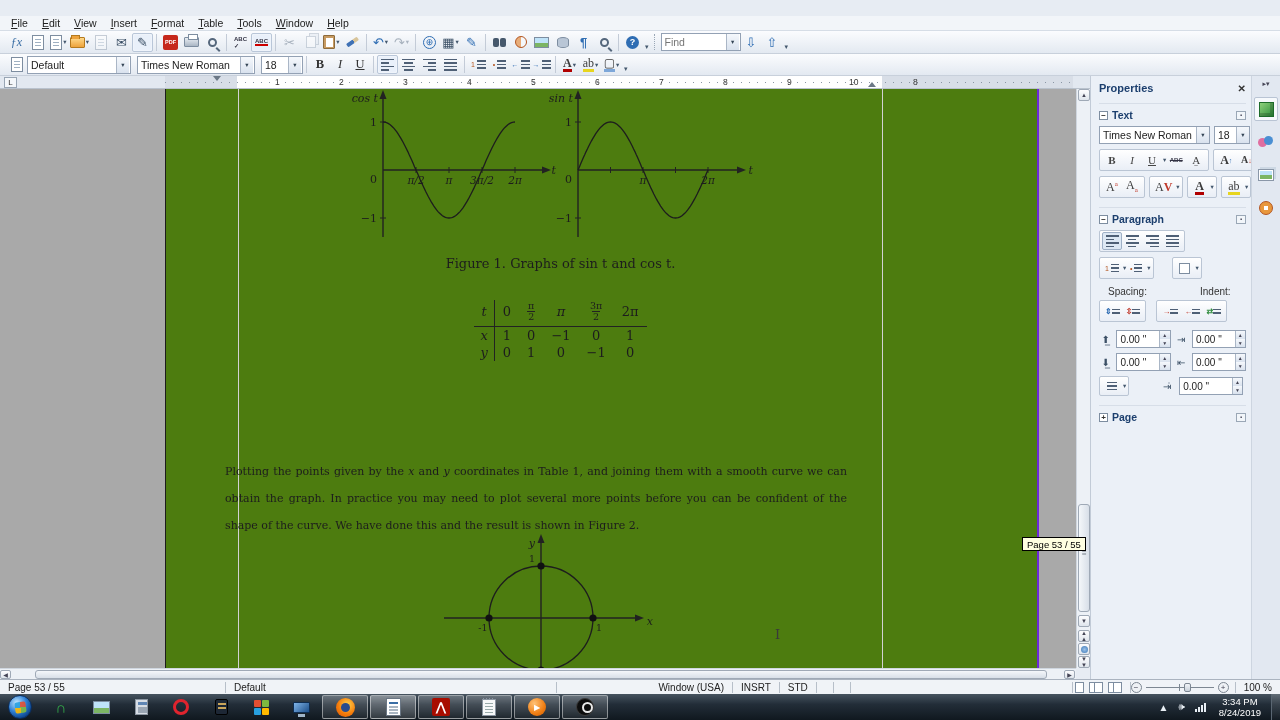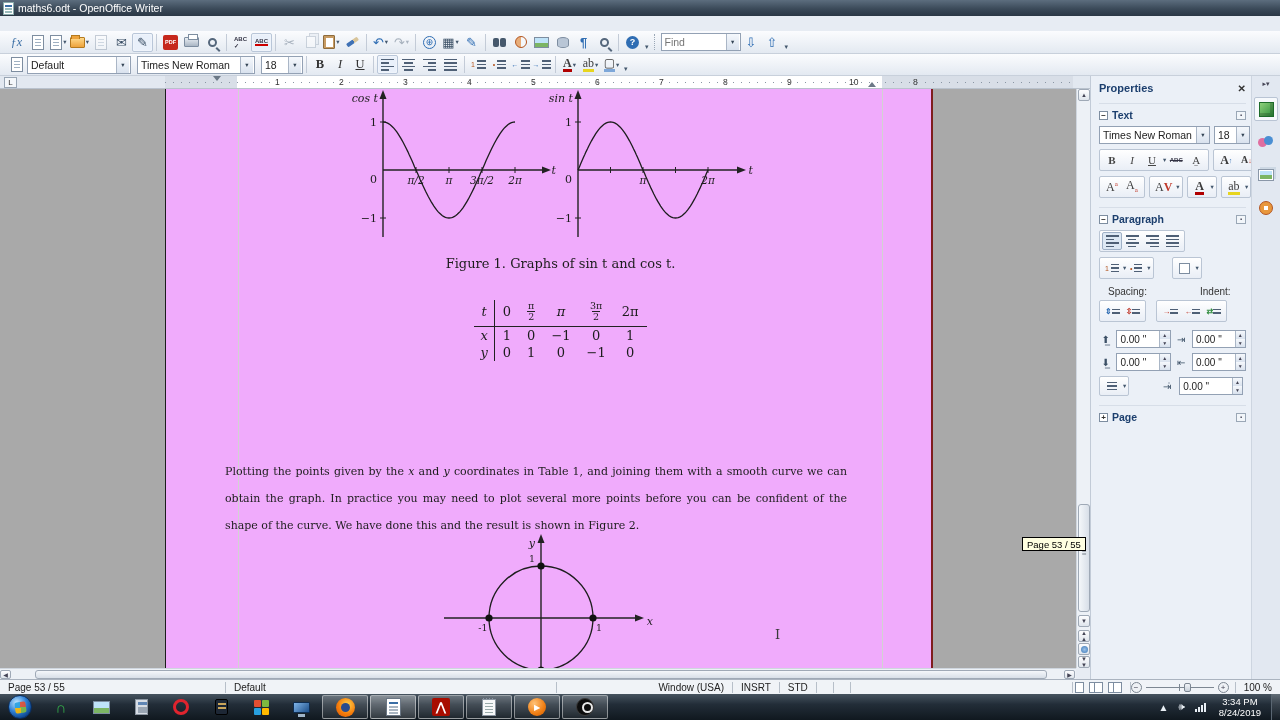--- a/index.html
+++ b/index.html
@@ -64,21 +64,21 @@
 
 #rulerrow{position:absolute;left:0;top:76px;width:1090px;height:13px;background:#e2e8f0;border-bottom:1px solid #b9c2cd}
 .tabcorner{position:absolute;left:4px;top:1px;width:13px;height:11px;background:#f4f7fa;border:1px solid #98a5b4;font-size:8px;color:#333;display:flex;align-items:center;justify-content:center}
 #ruler{position:absolute;left:165px;top:0;width:908px;height:12px;background:#d8dee7}
 #ruler .rw{position:absolute;left:72px;top:0;width:645px;height:12px;background:#fff}
 #ruler .ticks{position:absolute;left:0;top:6px;width:100%;height:1px;background-image:repeating-linear-gradient(to right,#8a96a4 0 1px,transparent 1px 8px)}
 #ruler .num{position:absolute;top:1px;font-size:8.5px;color:#333;background:transparent}
 .marker{position:absolute;width:0;height:0;border-left:4px solid transparent;border-right:4px solid transparent}
 
 #doc{position:absolute;left:0;top:89px;width:1076px;height:579px;background:#a9a9a9;overflow:hidden}
-#page{position:absolute;left:165px;top:0;width:768px;height:579px;background:#f0abfc;border-left:1.5px solid #1c1c1c;border-right:2px solid #7f1d1d;overflow:hidden}
+#page{position:absolute;left:165px;top:0;width:874px;height:579px;background:#4d7c0f;border-left:1.5px solid #1c1c1c;border-right:2px solid #6d28d9;overflow:hidden}
 .tbound{position:absolute;top:0;bottom:0;width:1px;background:#d2d2d2}
 .serif{font-family:"DejaVu Serif","Liberation Serif",serif;color:#1d1d1d}
 .cap{position:absolute;left:72px;width:645px;text-align:center;font-size:13px}
 .mi{font-style:italic}
 #para{position:absolute;left:59px;top:369px;width:622px;font-size:11px;line-height:27px;text-align:justify}
 svg text{font-family:"DejaVu Serif",serif;fill:#1d1d1d}
 
 #t1wrap{position:absolute;left:72px;top:211px;width:645px;display:flex;justify-content:center}
 .t1{border-collapse:collapse;font-family:"DejaVu Serif",serif;font-size:13px;color:#1d1d1d}
 .t1 td{text-align:center;padding:1px 8px}
@@ -170,25 +170,32 @@
 .clock{text-align:center;font-size:9.5px;line-height:1.2;margin:0 10px 0 8px}
 .showdesk{width:9px;height:26px;border-left:1px solid #5a6672;background:linear-gradient(rgba(255,255,255,.15),rgba(255,255,255,.02))}
 .sigbars{display:flex;align-items:flex-end;gap:1px;height:10px;margin:0 5px}
 .sigbars i{width:2px;background:#e8eef4}
 </style>
 </head>
 <body>
 
 <div id="app">
 
-  <div id="titlebar">
-    <span class="appico"></span>
-    <span>maths6.odt - OpenOffice Writer</span>
+
+  <div id="menubar">
+    <span>File</span>
+    <span>Edit</span>
+    <span>View</span>
+    <span>Insert</span>
+    <span>Format</span>
+    <span>Table</span>
+    <span>Tools</span>
+    <span>Window</span>
+    <span>Help</span>
   </div>
-
 
   <div id="tb1" class="tbar">
     <span class="ic" style="font-family:'Liberation Serif',serif;font-style:italic;color:#3a6ea5;font-size:12px">ƒx</span>
     <span class="ic">
         <span class="pg"></span>
       </span>
     <span class="ic">
         <span class="pg"></span>
         <span class="dd">▾</span>
       </span>

